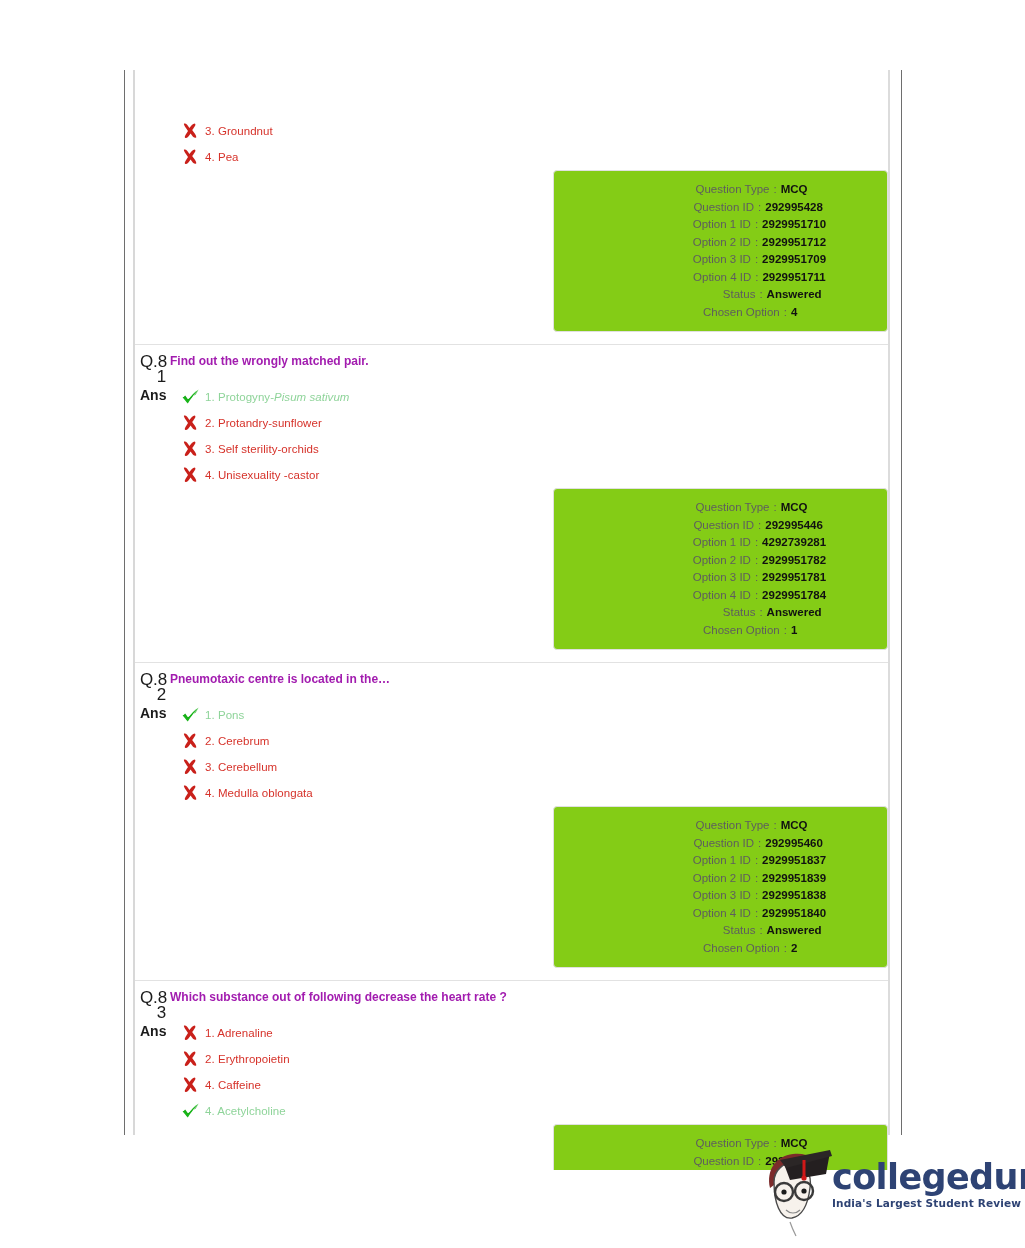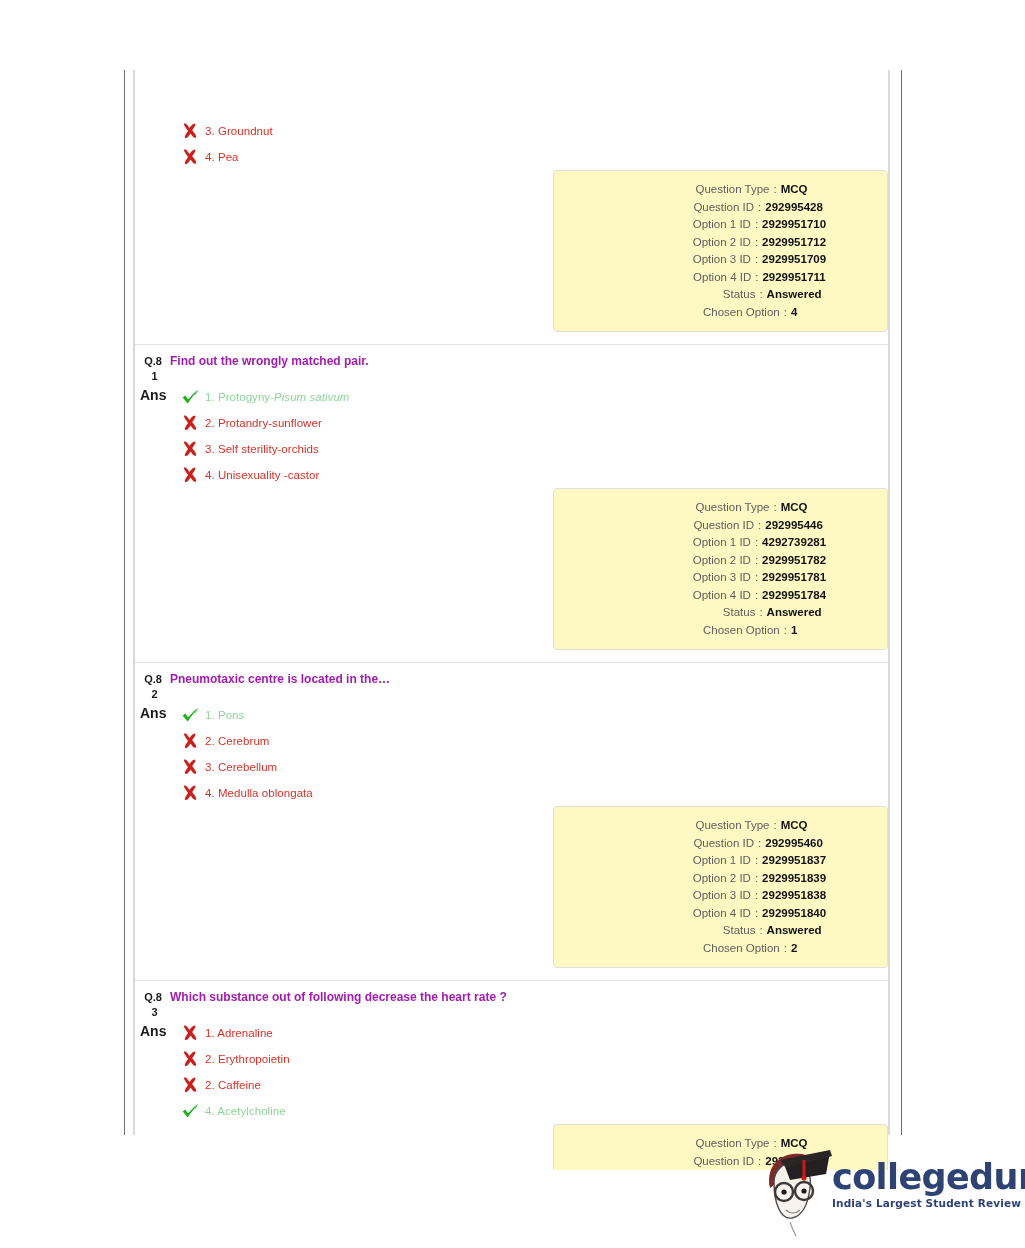--- a/index.html
+++ b/index.html
@@ -50,26 +50,26 @@
 
   
   .qhead {
     display: flex;
     align-items: flex-start;
     padding: 9px 0 0 5px;
   }
   .qnum {
     width: 26px;
     flex: 0 0 26px;
-    font-size: 11px;
-    font-weight: bold;
+    font-size: 17px;
+    font-weight: normal;
     color: #1b1b1b;
     line-height: 15px;
     letter-spacing: -0.1px;
-    text-align: center;
+    text-align: right;
   }
   .qtext {
     font-size: 12px;
     font-weight: bold;
     color: #a21caf;
     line-height: 15px;
     padding-left: 4px;
   }
 
   
@@ -118,21 +118,21 @@
     display: flex;
     justify-content: flex-start;
     padding: 0 0 12px 0;
   }
   .meta-card {
     margin-left: 418px;
     width: 387px;
     box-sizing: border-box;
     border: 1px solid #e0e0e0;
     border-radius: 4px;
-    background: #fef9c3;
+    background: #84cc16;
     padding: 10px 12px 10px 0;
   }
   .meta-card.clipped {
     border-bottom: none;
     border-bottom-left-radius: 0;
     border-bottom-right-radius: 0;
     padding-bottom: 0;
   }
   .meta-row {
     display: flex;
@@ -474,21 +474,21 @@
               </svg>
             </span>
             <span class="opt-text wrong">2. Erythropoietin</span>
           </div>
           <div class="opt">
             <span class="mark">
               <svg width="20" height="18" viewBox="0 0 20 18">
                 <path d="M3.0 1.6 C5.2 1.0 6.6 3.2 8.4 6.0 C10.0 3.6 11.6 1.8 13.8 1.4 C15.4 2.4 13.6 4.6 11.2 8.0 C13.4 11.2 15.8 13.8 15.2 15.6 C13.4 16.6 11.6 14.4 9.6 11.4 C7.8 14.2 6.2 16.4 4.4 16.0 C2.8 15.0 4.8 12.4 7.0 9.0 C4.8 5.8 2.4 3.0 3.0 1.6 Z" fill="#c9201a"></path>
               </svg>
             </span>
-            <span class="opt-text wrong">2. Caffeine</span>
+            <span class="opt-text wrong">4. Caffeine</span>
           </div>
           <div class="opt">
             <span class="mark">
               <svg width="20" height="18" viewBox="0 0 20 18">
                 <path d="M2.2 9.6 L6.6 14.2 L17.4 2.2 L14.6 6.4 L6.9 11.2 L4.2 7.6 Z" fill="#13a713"></path>
                 <path d="M1.6 9.4 C3.6 8.4 5.4 10.0 6.9 12.4 C10.2 7.6 13.6 4.0 17.8 1.6 C13.4 5.8 9.8 10.4 6.8 15.6 C4.8 13.2 3.2 11.0 1.6 9.4 Z" fill="#19b519"></path>
               </svg>
             </span>
             <span class="opt-text correct">4. Acetylcholine</span>
           </div>

